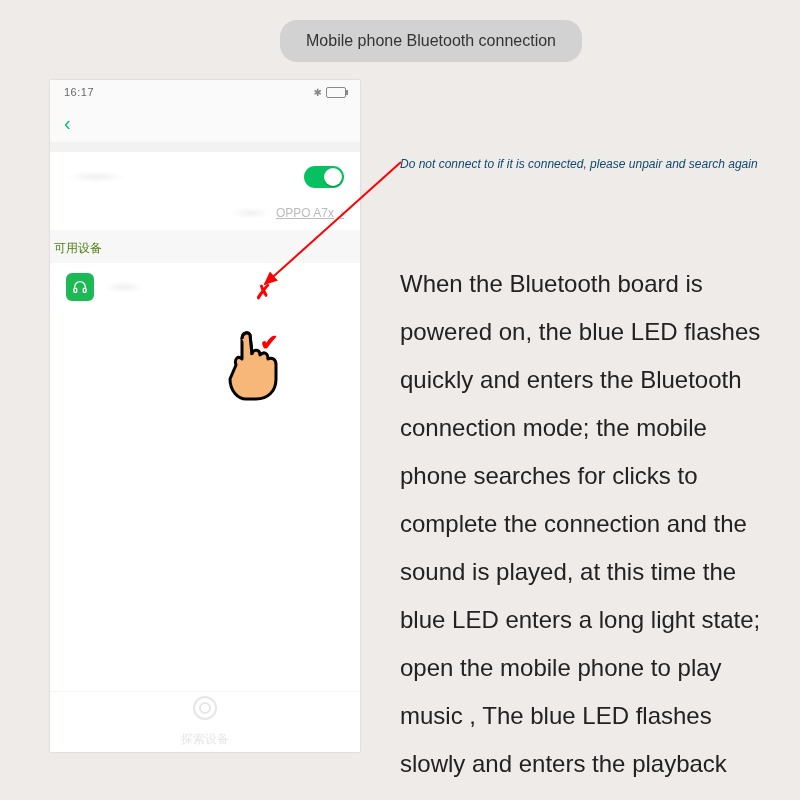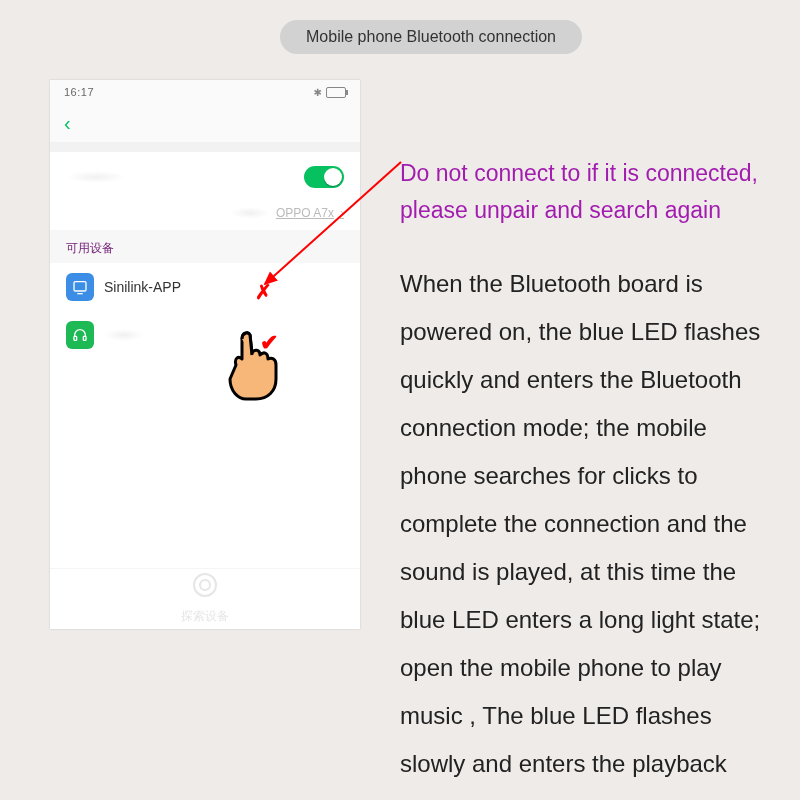--- a/index.html
+++ b/index.html
@@ -10,35 +10,35 @@
   background: #efebe8;
   font-family: -apple-system, BlinkMacSystemFont, "Segoe UI", Arial, sans-serif;
   position: relative;
   overflow: hidden;
 }
 .title-pill {
   position: absolute;
   top: 20px;
   left: 280px;
   width: 302px;
-  height: 34px;
+  height: 42px;
   background: #d2d2d2;
   border-radius: 17px;
   display: flex;
   align-items: center;
   justify-content: center;
   font-size: 16px;
   color: #333;
 }
 .phone {
   position: absolute;
   top: 80px;
   left: 50px;
   width: 310px;
-  height: 549px;
+  height: 672px;
   background: #fff;
   box-shadow: 0 0 2px rgba(0,0,0,0.15);
 }
 .statusbar {
   height: 24px;
   display: flex;
   align-items: center;
   justify-content: space-between;
   padding: 0 14px;
   font-size: 11px;
@@ -82,23 +82,23 @@
   content: ""; width: 18px; height: 18px; border-radius: 50%; background: #fff;
   position: absolute; right: 2px; top: 2px; box-shadow: 0 1px 1px rgba(0,0,0,0.3);
 }
 .blur-label {
   width: 60px; height: 12px;
   background: radial-gradient(ellipse at center, rgba(0,0,0,0.06) 0%, rgba(0,0,0,0) 70%);
   border-radius: 20px;
 }
 .blur-label.short { width: 40px; }
 .section-header {
-  padding: 10px 16px 6px;
+  padding: 10px 4px 6px;
   font-size: 12px;
-  color: #701a75;
+  color: #4d7c0f;
   background: #f7f7f7;
 }
 .device-row {
   display: flex;
   align-items: center;
   padding: 10px 16px;
   background: #fff;
   gap: 10px;
 }
 .device-icon {
@@ -130,23 +130,24 @@
   top: 325px;
   left: 218px;
   width: 70px;
   height: 80px;
 }
 .warning-text {
   position: absolute;
   top: 155px;
   left: 400px;
   width: 380px;
-  color: #a21caf;
-  font-size: 23px;
+  color: #0c4a6e;
+  font-size: 12px;
   line-height: 1.6;
+  font-style: italic;
 }
 .arrow-svg {
   position: absolute;
   top: 148px;
   left: 253px;
   width: 160px;
   height: 150px;
   pointer-events: none;
 }
 .body-text {
@@ -209,29 +210,20 @@
   </div>
   <div class="row small-sub" style="justify-content:flex-end;text-decoration:underline;">
     <span class="row-with-arrow">
       <span class="blur-label short"></span>
       <span class="phone-model">OPPO A7x</span>
       <span class="chevron-right">›</span>
     </span>
   </div>
   <div class="section-header">
     <span>可用设备</span>
-  </div>
-  <div class="device-row">
-    <span class="device-icon blue">
-      <svg width="16" height="16" viewBox="0 0 24 24" fill="none" stroke="white" stroke-width="2">
-          <rect x="3" y="4" width="18" height="14" rx="2"></rect>
-          <path d="M8 22h8"></path>
-        </svg>
-    </span>
-    <span class="device-label">Sinilink-APP</span>
   </div>
   <div class="device-row">
     <span class="device-icon green">
       <svg width="16" height="16" viewBox="0 0 24 24" fill="none" stroke="white" stroke-width="2">
           <path d="M4 14v-2a8 8 0 0116 0v2"></path>
           <rect x="3" y="14" width="4" height="6" rx="1"></rect>
           <rect x="17" y="14" width="4" height="6" rx="1"></rect>
         </svg>
     </span>
     <span class="blur-label short"></span>

